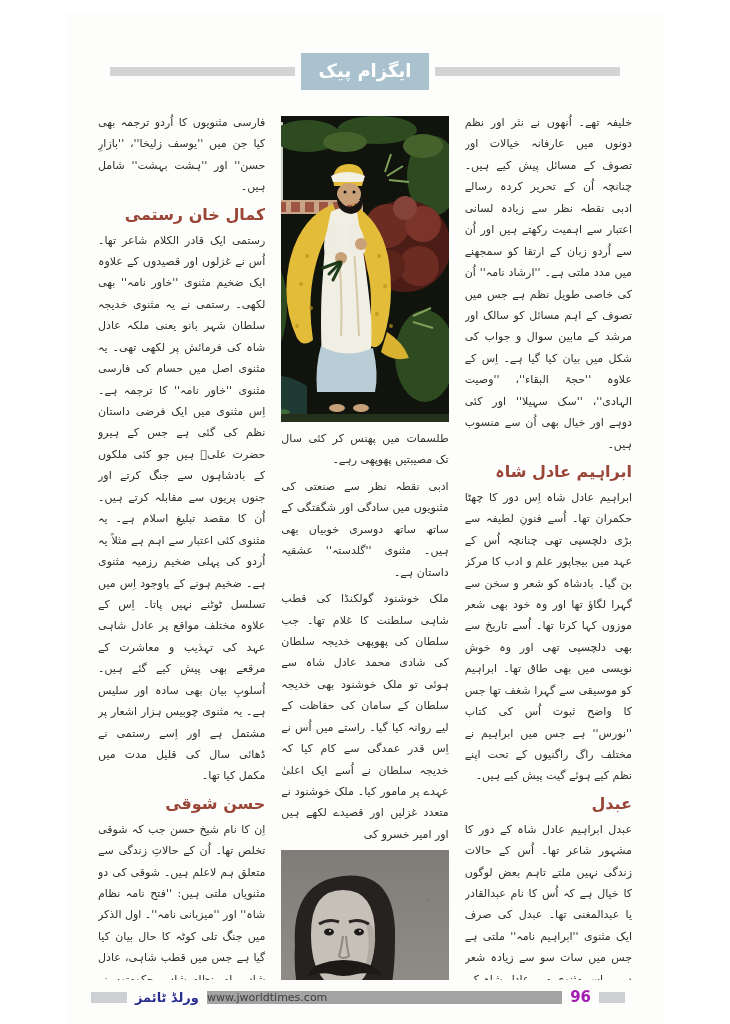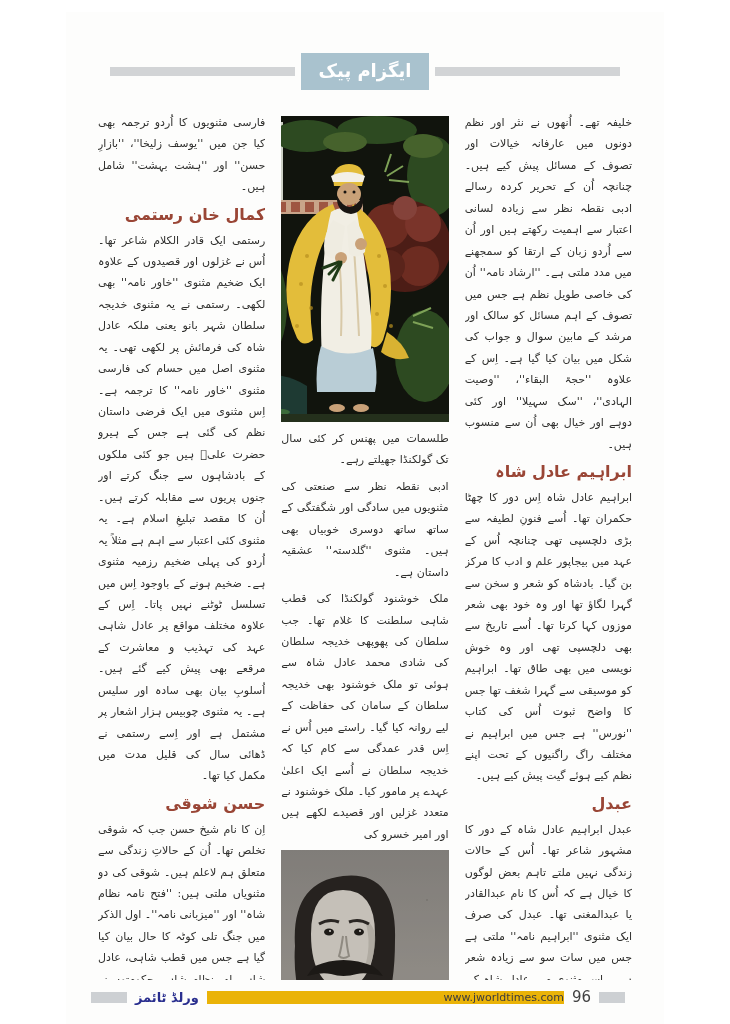--- a/index.html
+++ b/index.html
@@ -52,25 +52,25 @@
   .footer {
     position:absolute; left:25px; right:39px; top:976px; height:18px;
     display:flex; align-items:center; direction:ltr; gap:8px;
   }
   .fbar-small { width:36px; height:11px; background:#cdd0d3; }
   .brand {
     color:#2a2f8f; font-weight:bold; font-size:13px; direction:rtl;
     white-space:nowrap; line-height:1;
   }
   .fbar-url {
-    flex:1; height:13px; background:#eab308;
-    display:flex; align-items:center; justify-content:flex-end;
+    flex:1; height:13px; background:#a3a3a3;
+    display:flex; align-items:center; justify-content:flex-start;
   }
   .fbar-url span { font-size:11px; color:#3c3c3c; line-height:1; }
-  .pagenum { font-size:15px; font-weight:normal; color:#404040; line-height:1; }
+  .pagenum { font-size:15px; font-weight:bold; color:#a21caf; line-height:1; }
 </style>
 </head>
 <body>
 
 <div id="page">
 
   <div class="header">
     <div class="hbar left"></div>
     <div class="banner-box">
       <span>ایگزام پیک</span>
@@ -186,21 +186,21 @@
         <path d="M100 80 q12 22 26 0 q2 16 -12 18 q-15 -2 -14 -18 z" fill="#181512"></path>
         <circle cx="108" cy="76" r="1.5" fill="#171310"></circle>
         <circle cx="117" cy="76" r="1.5" fill="#171310"></circle>
 
         <ellipse cx="100" cy="292" rx="8" ry="4" fill="#c9a178"></ellipse>
         <ellipse cx="124" cy="292" rx="8" ry="4" fill="#c9a178"></ellipse>
 
         <path d="M0 298 l212 0 l0 8 l-212 0 z" fill="#24301c"></path>
       </svg>
 
-      <p class="caption-line">طلسمات میں پھنس کر کئی سال تک گولکنڈا جھیلتے رہے۔</p>
+      <p class="caption-line">طلسمات میں پھنس کر کئی سال تک مصیبتیں پھوپھی رہے۔</p>
       <p>ادبی نقطہ نظر سے صنعتی کی مثنویوں میں سادگی اور شگفتگی کے ساتھ ساتھ دوسری خوبیاں بھی ہیں۔ مثنوی ''گلدستہ'' عشقیہ داستان ہے۔</p>
       <p>ملک خوشنود گولکنڈا کی قطب شاہی سلطنت کا غلام تھا۔ جب سلطان کی پھوپھی خدیجہ سلطان کی شادی محمد عادل شاہ سے ہوئی تو ملک خوشنود بھی خدیجہ سلطان کے سامان کی حفاظت کے لیے روانہ کیا گیا۔ راستے میں اُس نے اِس قدر عمدگی سے کام کیا کہ خدیجہ سلطان نے اُسے ایک اعلیٰ عہدے پر مامور کیا۔ ملک خوشنود نے متعدد غزلیں اور قصیدے لکھے ہیں اور امیر خسرو کی</p>
 
       <svg class="figure" width="212" height="250" viewBox="0 0 212 250" aria-hidden="true">
         <defs>
           <linearGradient id="phbg" x1="0" y1="0" x2="0" y2="1">
             <stop offset="0" stop-color="#86837f"></stop>
             <stop offset="0.5" stop-color="#99958f"></stop>
             <stop offset="1" stop-color="#8d8a85"></stop>
           </linearGradient>

